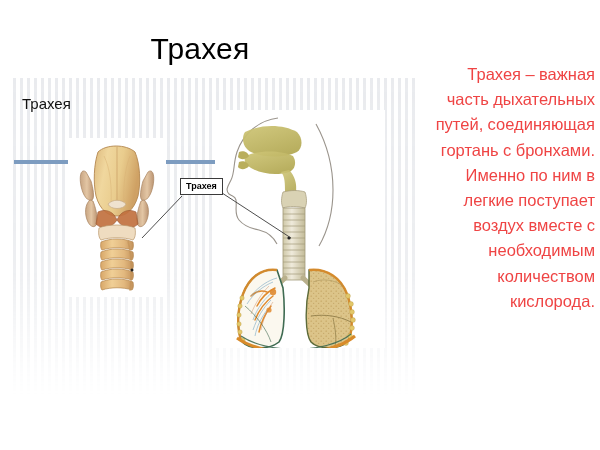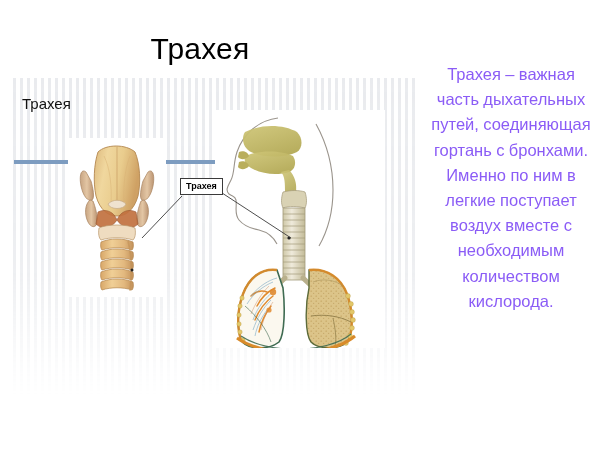--- a/index.html
+++ b/index.html
@@ -81,22 +81,22 @@
   }
 
   .body-text {
     position: absolute;
     left: 427px;
     top: 62px;
     width: 168px;
     font-size: 16.5px;
     line-height: 25.2px;
     font-weight: 400;
-    color: #8b5cf6;
-    text-align: center;
+    color: #ef4444;
+    text-align: right;
     word-spacing: -0.2px;
   }
 
   
   .panel-larynx {
     position: absolute;
     left: 68px;
     top: 138px;
     width: 98px;
     height: 159px;

